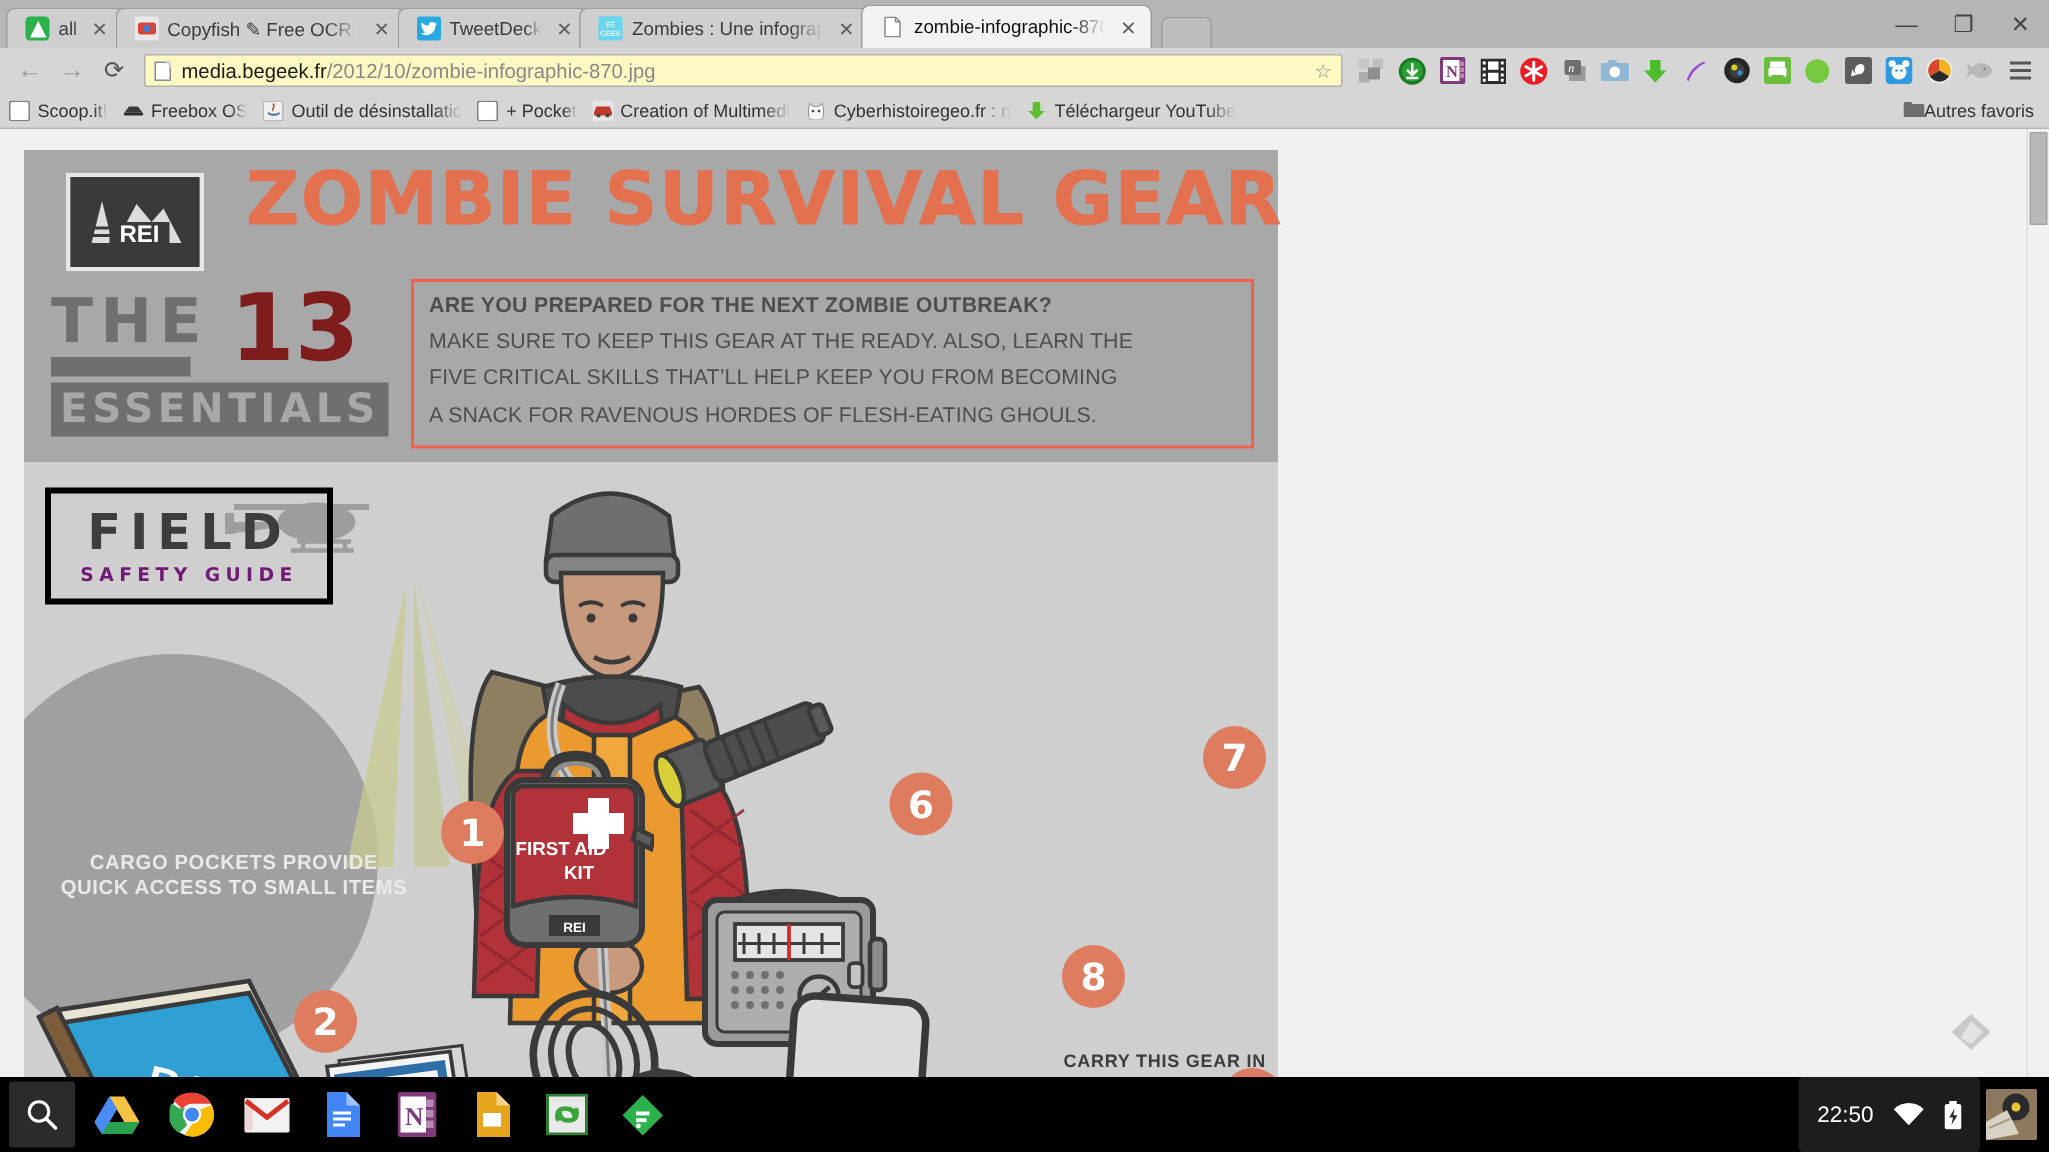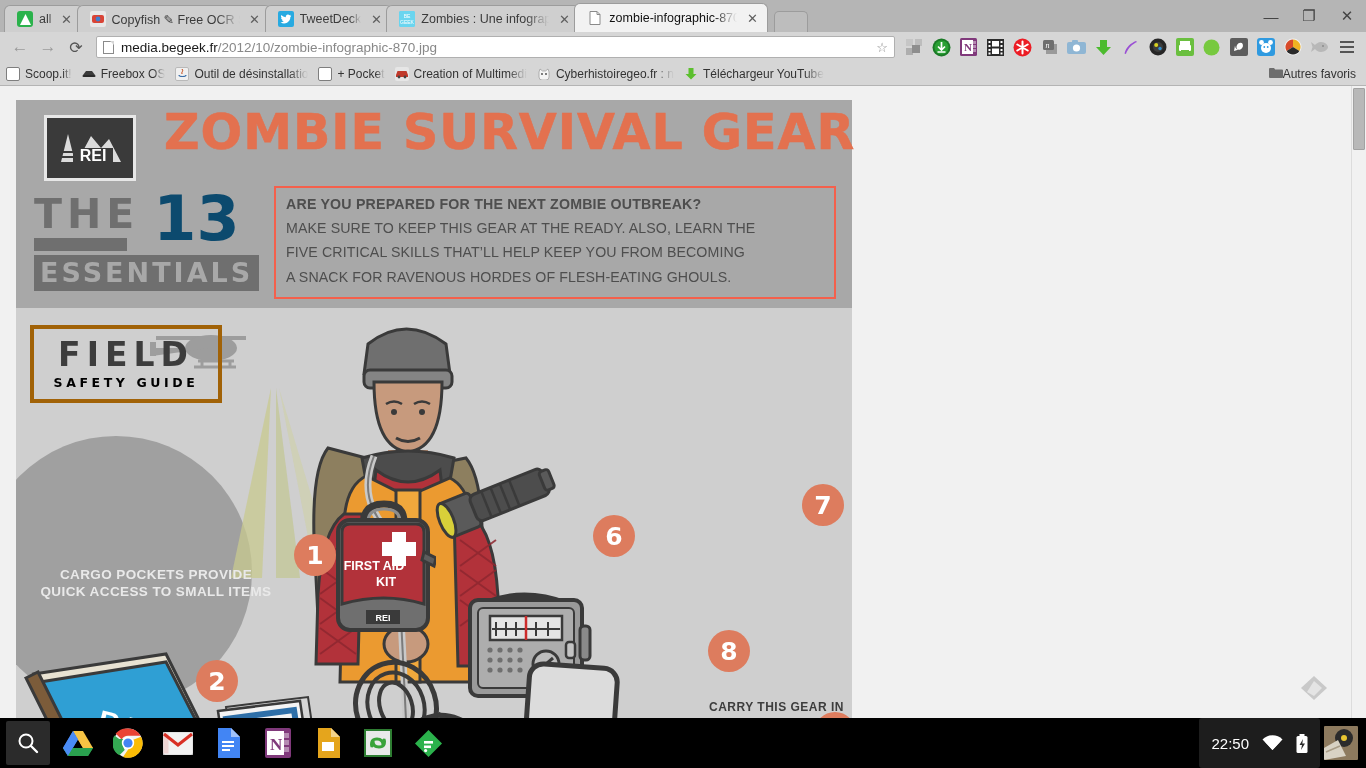--- a/index.html
+++ b/index.html
@@ -29,21 +29,21 @@
   .tab .tab-close { margin-left:8px; color:#5e5e5e; font-size:13px; width:14px; text-align:center; flex:none;}
   .newtab { width:34px; height:21px; margin-left:12px; margin-bottom:0; border:1px solid #9c9c9c; border-bottom:none; border-radius:5px 5px 0 0; background:#bdbdbd; }
 
   .wincontrols { position:absolute; right:0; top:0; height:32px; display:flex; align-items:center; }
   .wincontrols div { width:38px; height:32px; display:flex; align-items:center; justify-content:center; color:#444; font-size:15px; }
 
   
   .toolbar { height:30px; background:#d6d6d6; display:flex; align-items:center; padding:0 6px; gap:0px; }
   .navbtn { width:28px; height:26px; display:flex; align-items:center; justify-content:center; color:#9a9a9a; font-size:17px; }
   .navbtn.reload { color:#555; font-size:16px; }
-  .omnibox { flex:1; height:22px; background:#ffffff; border:1px solid #b0b0b0; border-radius:2px; display:flex; align-items:center; padding:0 6px; font-size:13.5px; margin:0 6px; position:relative; }
+  .omnibox { flex:1; height:22px; background:#fef9c3; border:1px solid #b0b0b0; border-radius:2px; display:flex; align-items:center; padding:0 6px; font-size:13.5px; margin:0 6px; position:relative; }
   .omnibox .pgicon { width:11px; height:13px; border:1px solid #8a8a8a; background:#fff; margin-right:7px; flex:none; position:relative; }
   .omnibox .pgicon:after { content:""; position:absolute; right:-1px; top:-1px; border-left:4px solid transparent; border-top:4px solid #d6d6d6; }
   .url-host { color:#1a1a1a; }
   .url-path { color:#888; }
   .star { position:absolute; right:6px; color:#8d8d8d; font-size:13px; }
   .ext-icons { display:flex; align-items:center; gap:0px; }
   .ext { width:27px; height:26px; display:flex; align-items:center; justify-content:center; }
   .menu-btn { width:27px; height:26px; display:flex; flex-direction:column; justify-content:center; align-items:center; gap:3px; }
   .menu-btn i { display:block; width:14px; height:2px; background:#555; }
 
@@ -66,33 +66,33 @@
 
   
   .ig-head { position:absolute; left:0; top:0; width:836px; height:208px; background:#a8a8a8; }
   .rei-logo { position:absolute; left:28px; top:15px; width:92px; height:66px; background:#3a3a3a; border:3px solid #e7e7e7; }
   .rei-logo svg { display:block; }
   .ig-title { position:absolute; left:148px; top:4px; font-size:49px; font-weight:bold; letter-spacing:1px; color:#e3714f; font-family:"DejaVu Sans", sans-serif; -webkit-text-stroke:0.6px #e3714f; white-space:nowrap;}
 
   .the13 { position:absolute; left:18px; top:95px; width:240px; }
   .the13 .row1 { display:flex; align-items:flex-start; }
   .the13 .the { font-size:41px; font-weight:bold; letter-spacing:5px; color:#6f6f6f; font-family:"DejaVu Sans", sans-serif; line-height:0.95; }
-  .the13 .num { font-size:62px; font-weight:bold; color:#0c4a6e; margin-left:14px; line-height:0.78; font-family:"DejaVu Sans", sans-serif; }
+  .the13 .num { font-size:62px; font-weight:bold; color:#7f1d1d; margin-left:14px; line-height:0.78; font-family:"DejaVu Sans", sans-serif; }
   .the13 .bar { width:93px; height:13px; background:#6f6f6f; margin-top:4px; }
   .the13 .ess { margin-top:4px; background:#6f6f6f; color:#a8a8a8; font-size:27px; font-weight:bold; letter-spacing:3px; padding:2px 6px 3px; display:inline-block; font-family:"DejaVu Sans", sans-serif;}
 
   .callout { position:absolute; left:258px; top:86px; width:562px; height:113px; border:2px solid #f4604c; padding:8px 10px; }
   .callout .c-head { font-size:14.2px; font-weight:bold; color:#4e4e4e; letter-spacing:0.2px; margin-bottom:4px; }
   .callout .c-line { font-size:14.2px; color:#4e4e4e; line-height:1.72; letter-spacing:0.1px; }
 
   
   .ig-body { position:absolute; left:0; top:208px; width:836px; height:412px; background:#cfcfcf; overflow:hidden; }
-  .fsg { position:absolute; left:14px; top:17px; width:192px; height:78px; border:4px solid #a16207; display:flex; flex-direction:column; align-items:center; justify-content:center; }
+  .fsg { position:absolute; left:14px; top:17px; width:192px; height:78px; border:4px solid #000000; display:flex; flex-direction:column; align-items:center; justify-content:center; }
   .fsg .f1 { font-size:33px; font-weight:bold; letter-spacing:6px; color:#3d3d3d; font-family:"DejaVu Sans", sans-serif; line-height:1; }
-  .fsg .f2 { font-size:12.5px; font-weight:bold; letter-spacing:3.6px; color:#000000; margin-top:4px; font-family:"DejaVu Sans", sans-serif;}
+  .fsg .f2 { font-size:12.5px; font-weight:bold; letter-spacing:3.6px; color:#701a75; margin-top:4px; font-family:"DejaVu Sans", sans-serif;}
 
   .greycircle { position:absolute; left:-36px; top:128px; width:272px; height:272px; border-radius:50%; background:#a0a0a0; }
   .cargo-text { position:absolute; left:24px; top:258px; width:232px; text-align:center; color:#e9e9e9; font-size:13.5px; font-weight:bold; line-height:1.28; letter-spacing:0.4px; }
 
   .badge { position:absolute; width:42px; height:42px; border-radius:50%; background:#dd7c5e; color:#fff; font-size:25px; font-weight:bold; display:flex; align-items:center; justify-content:center; font-family:"DejaVu Sans", sans-serif;}
   .badge.b10 { font-size:22px; }
 
   .caption-bottom { position:absolute; left:408px; top:392px; width:420px; text-align:right; color:#3d3d3d; font-size:12px; font-weight:bold; letter-spacing:0.5px; }
 
   

